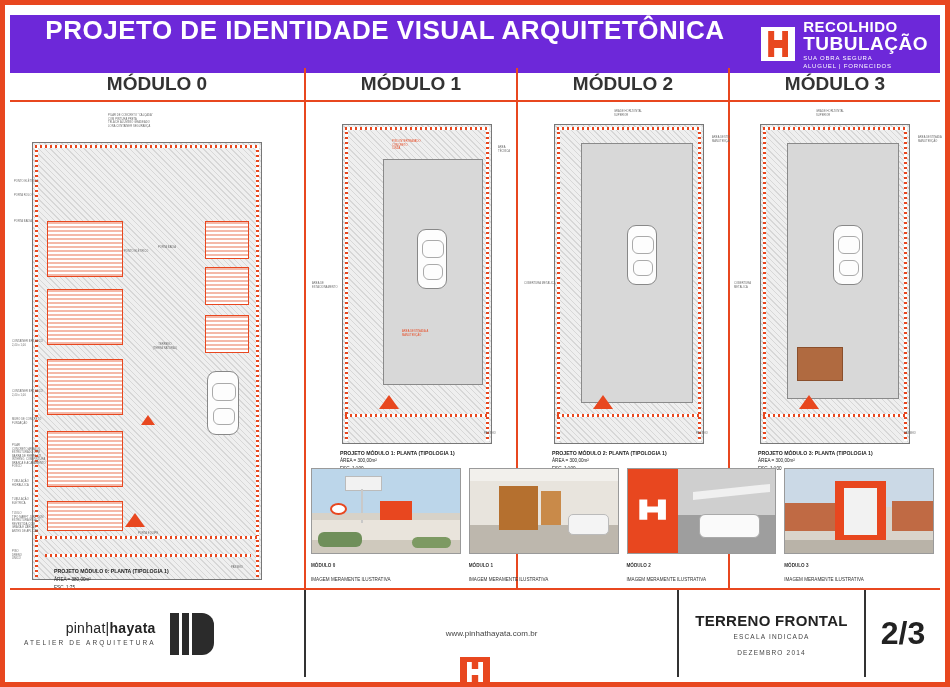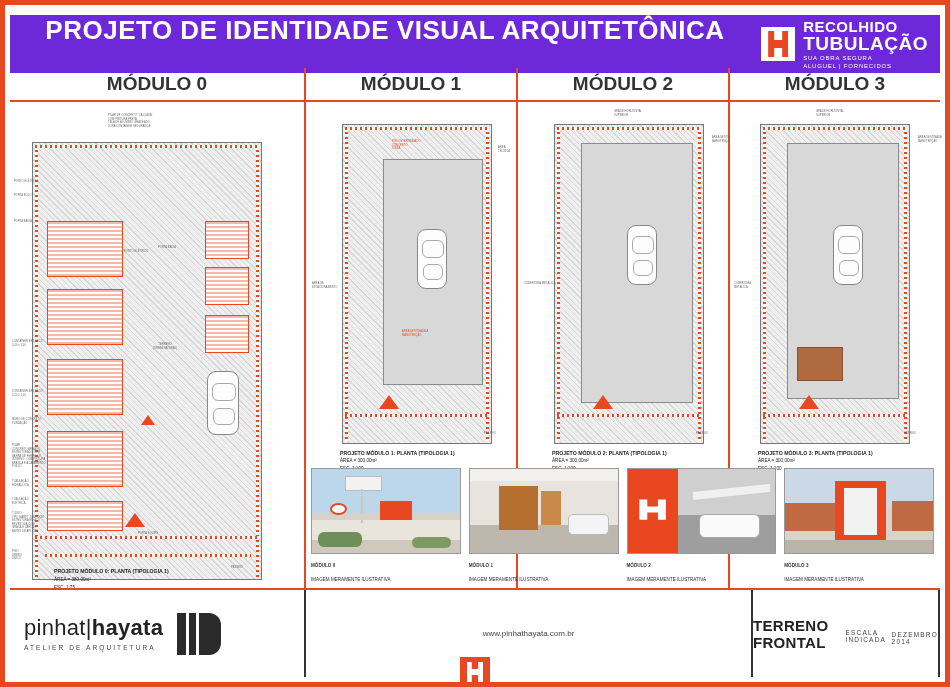--- a/index.html
+++ b/index.html
@@ -208,21 +208,21 @@
     display:flex;
     background:#ffffff;
   }
   .f-logo{
     flex:0 0 296px;
     border-right:2px solid #333;
     display:flex;align-items:center;gap:10px;
     padding-left:14px;box-sizing:border-box;
   }
   .f-logo .txt{line-height:1.1;color:#222;}
-  .f-logo .n1{font-size:22px;letter-spacing:.3px;text-align:right;}
+  .f-logo .n1{font-size:14px;letter-spacing:.3px;text-align:right;}
   .f-logo .n1 b{font-weight:bold;}
   .f-logo .n2{font-size:6.5px;letter-spacing:2.1px;margin-top:3px;color:#444;}
   .f-logo .mark{
     width:44px;height:42px;position:relative;flex:none;margin-left:4px;
   }
   .f-logo .mark i{position:absolute;background:#2b2b2b;top:0;height:100%;}
   .f-logo .mark i:nth-child(1){left:0;width:9px;}
   .f-logo .mark i:nth-child(2){left:12px;width:7px;}
   .f-logo .mark i:nth-child(3){left:22px;width:22px;border-radius:0 12px 12px 0;}
 
@@ -232,21 +232,21 @@
   }
   .f-mid .arch{font-size:9px;color:#222;text-align:center;line-height:1.7;font-weight:bold;}
   .f-mid .site{font-size:8px;color:#444;}
 
   .f-tip{
     flex:0 0 170px;display:flex;align-items:center;justify-content:center;
     border-right:2px solid #333;
     font-size:17px;color:#222;font-weight:bold;letter-spacing:.4px;
   }
   .f-terr{
-    flex:0 0 185px;display:flex;flex-direction:row;align-items:center;justify-content:center;
+    flex:0 0 185px;display:flex;flex-direction:column;align-items:center;justify-content:center;
     border-right:2px solid #333;
   }
   .f-terr .t1{font-size:15px;font-weight:bold;color:#222;letter-spacing:.3px;}
   .f-terr .t2{font-size:6.5px;color:#444;margin-top:4px;letter-spacing:1.2px;}
   .f-terr .t3{font-size:6.5px;color:#444;margin-top:9px;letter-spacing:1.2px;}
   .f-page{
     flex:0 0 74px;display:flex;align-items:center;justify-content:center;
     font-size:32px;color:#222;font-weight:bold;
   }
   .foot-logo{
@@ -526,18 +526,19 @@
       <div class="site">www.pinhathayata.com.br</div>
     </div>
 
 
     <div class="f-terr">
       <div class="t1">TERRENO FRONTAL</div>
       <div class="t2">ESCALA INDICADA</div>
       <div class="t3">DEZEMBRO 2014</div>
     </div>
 
+    <div class="f-page">2/3</div>
   </div>
 
   <div class="foot-logo">
       <i></i>
     </div>
 </div>
 
 </body></html>

